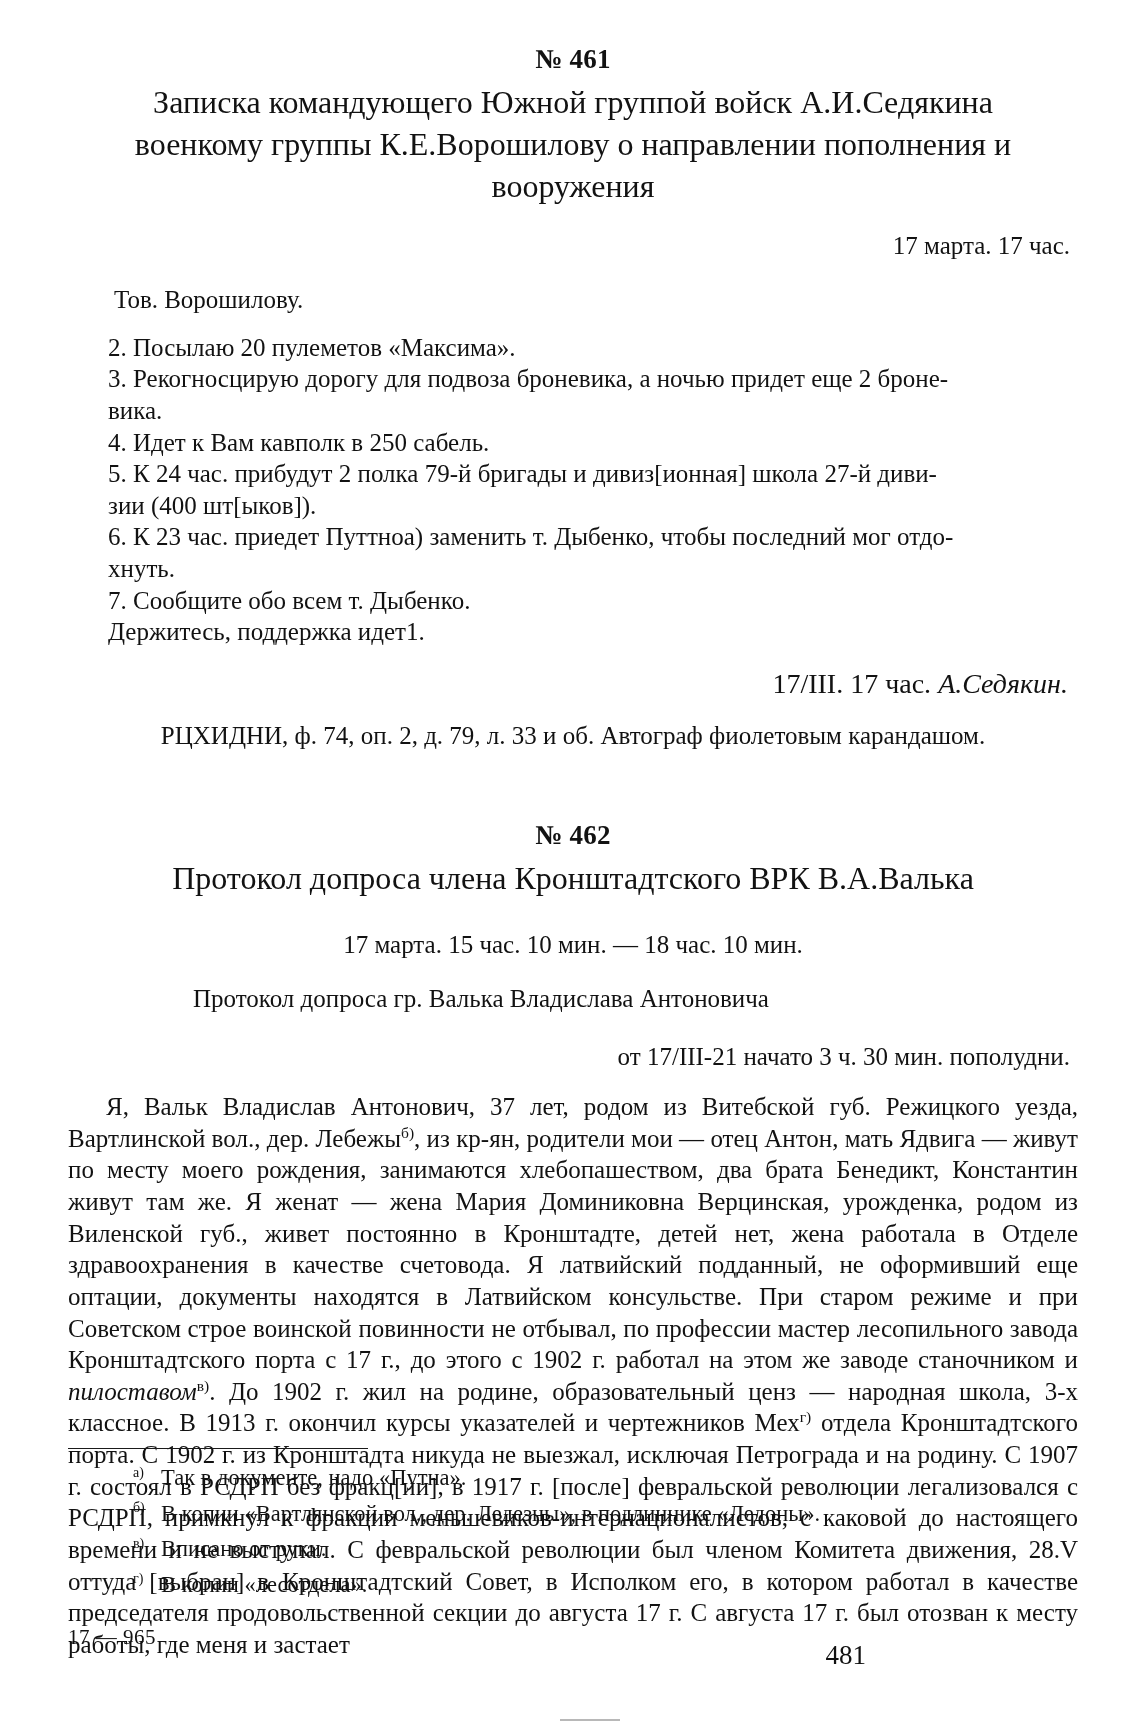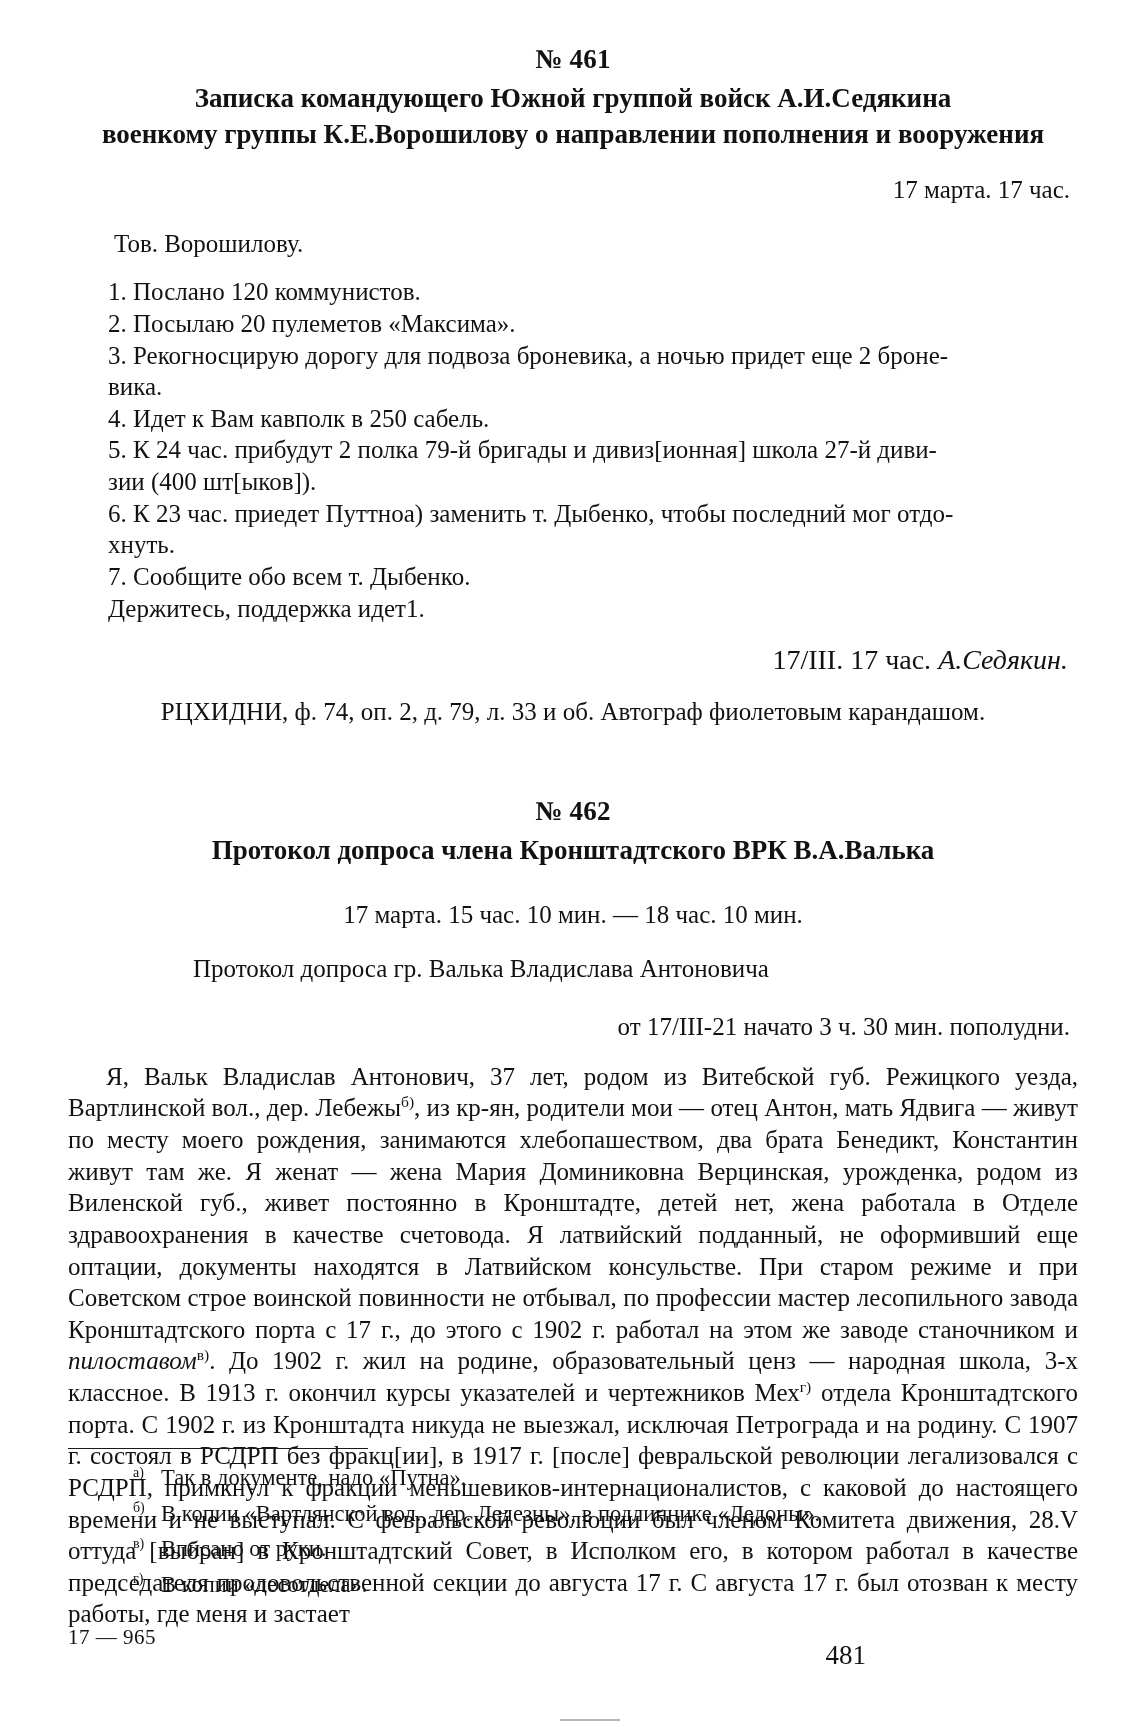--- a/index.html
+++ b/index.html
@@ -33,22 +33,22 @@
   
   .doc-num {
     text-align: center;
     font-weight: bold;
     font-size: 27px;
     letter-spacing: 0.2px;
     margin: 0 0 6px 0;
   }
   .doc-title {
     text-align: center;
-    font-weight: bold;
-    font-size: 27px;
+    font-weight: normal;
+    font-size: 32px;
     line-height: 1.32;
     margin: 0 auto;
     width: 96%;
   }
 
   .date-right {
     text-align: right;
     font-size: 25px;
     margin-top: 24px;
     padding-right: 8px;
@@ -178,21 +178,20 @@
       <div class="doc-title">
         <div>Записка командующего Южной группой войск А.И.Седякина</div>
         <div>военкому группы К.Е.Ворошилову о направлении пополнения и вооружения</div>
       </div>
 
       <div class="date-right">17 марта. 17 час.</div>
 
       <div class="salutation">Тов. Ворошилову.</div>
 
       <div class="list">
-        <div class="item">1. Послано 120 коммунистов.</div>
         <div class="item">2. Посылаю 20 пулеметов «Максима».</div>
         <div class="item">
           <span>3. Рекогносцирую дорогу для подвоза броневика, а ночью придет еще 2 броне-</span>
         </div>
         <div class="item noindent">вика.</div>
         <div class="item">4. Идет к Вам кавполк в 250 сабель.</div>
         <div class="item">5. К 24 час. прибудут 2 полка 79-й бригады и дивиз[ионная] школа 27-й диви-</div>
         <div class="item noindent">зии (400 шт[ыков]).</div>
         <div class="item">
           <span>6. К 23 час. приедет Путтноа) заменить т. Дыбенко, чтобы последний мог отдо-</span>

